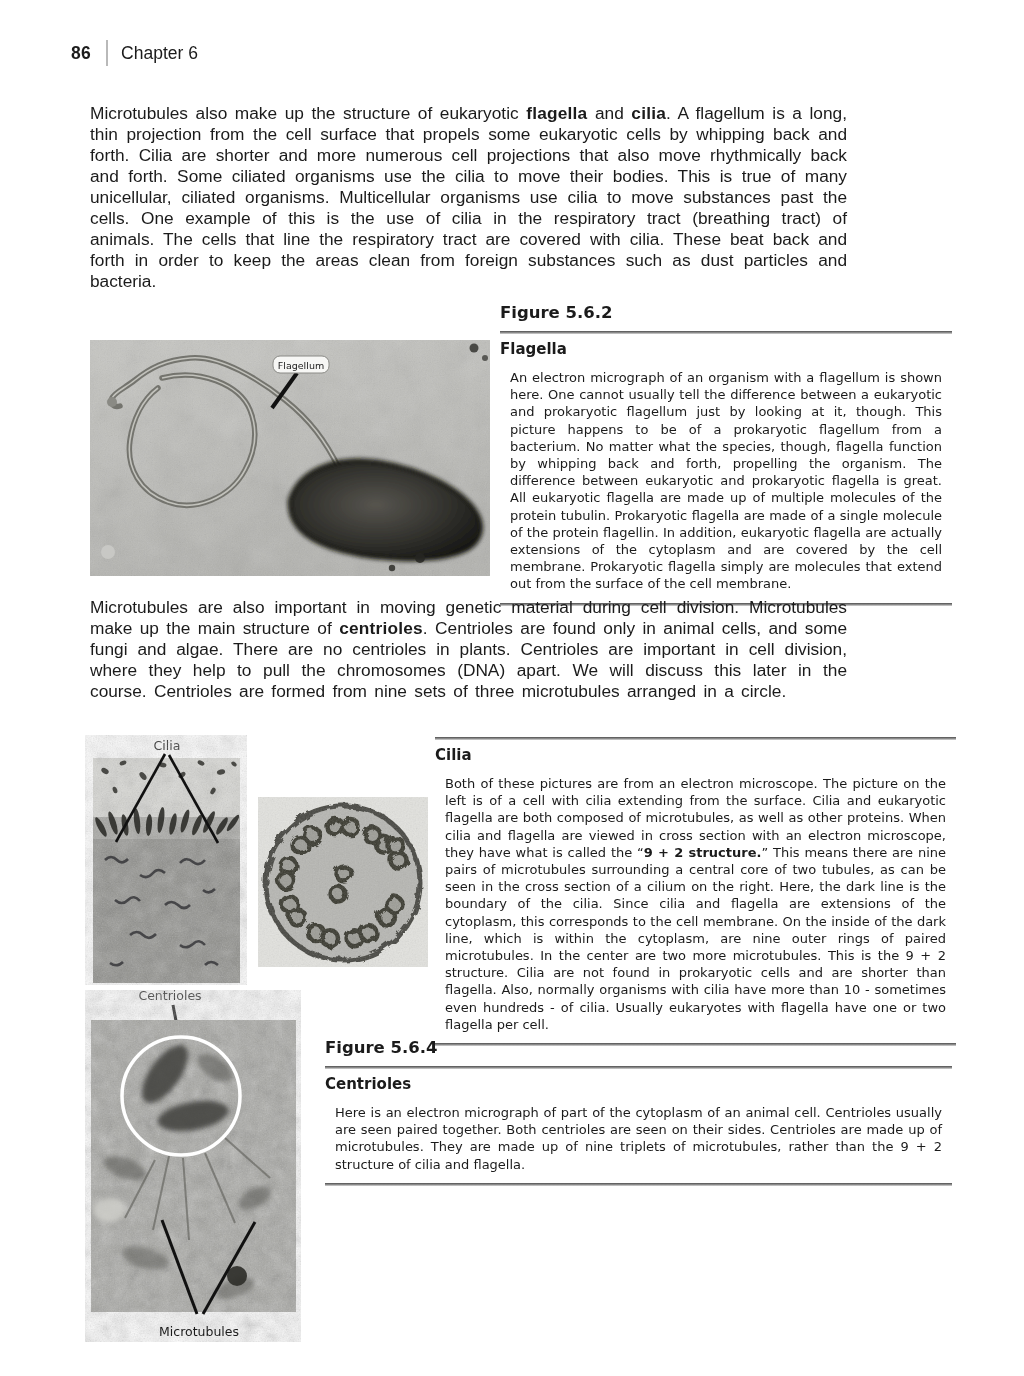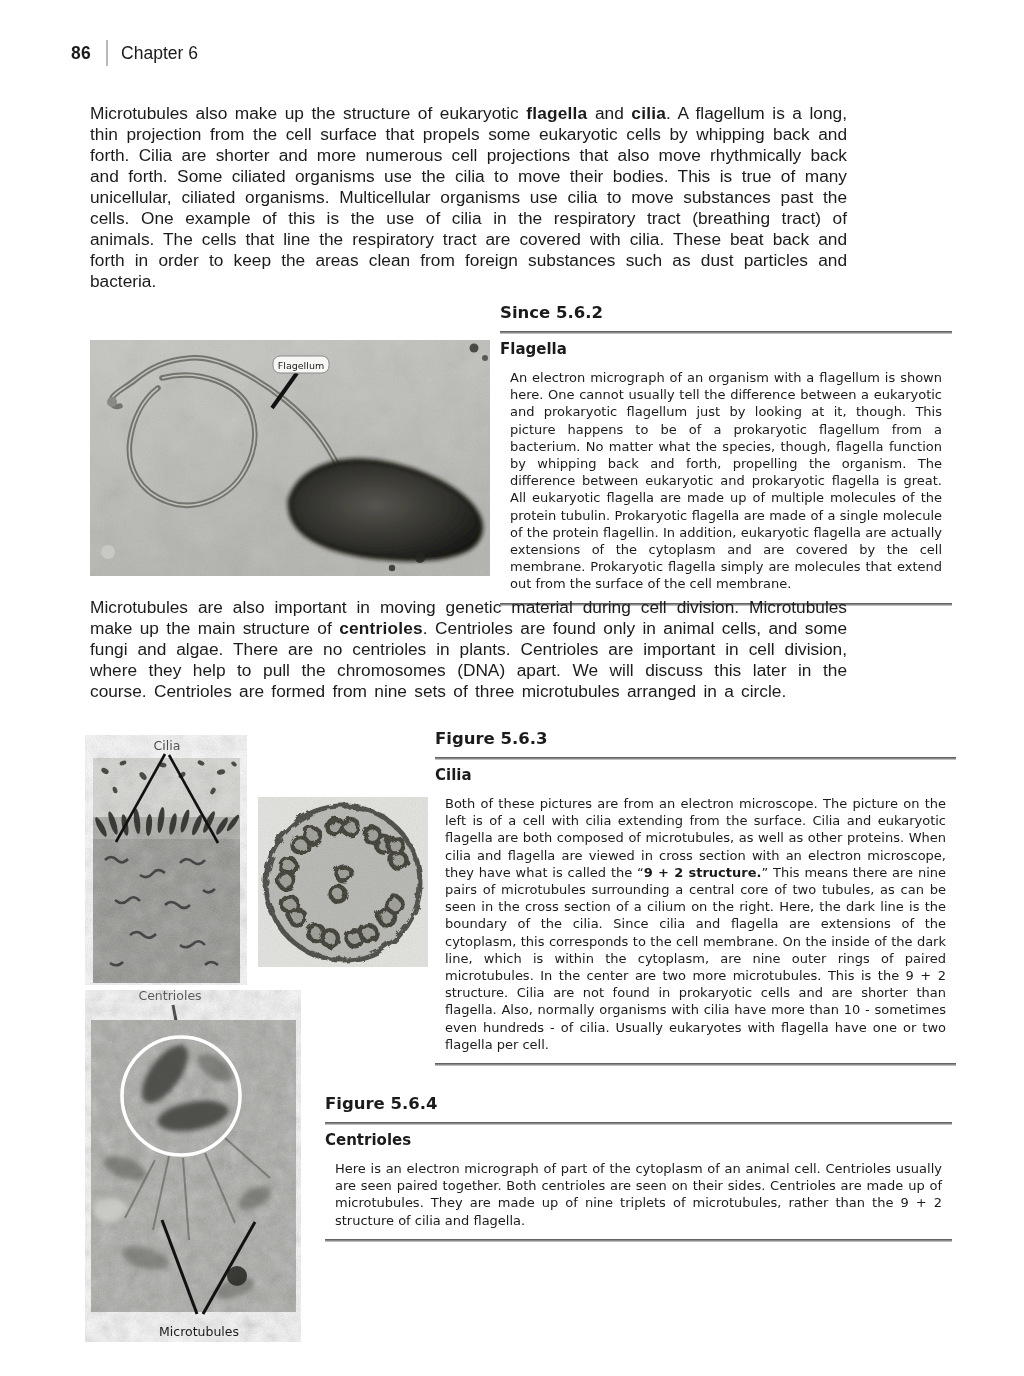--- a/index.html
+++ b/index.html
@@ -28,21 +28,21 @@
 
 <div class="abs hdr">
   <span class="num">86</span>
   <span class="vbar"></span>
   <span>Chapter 6</span>
 </div>
 
 <div class="abs bodytext" style="left:90px;top:103px;width:757px;"><span>Microtubules also make up the structure of eukaryotic </span><b>flagella</b><span> and </span><b>cilia</b><span>. A flagellum is a long, thin projection from the cell surface that propels some eukaryotic cells by whipping back and forth. Cilia are shorter and more numerous cell projections that also move rhythmically back and forth. Some ciliated organisms use the cilia to move their bodies. This is true of many unicellular, ciliated organisms. Multicellular organisms use cilia to move substances past the cells. One example of this is the use of cilia in the respiratory tract (breathing tract) of animals. The cells that line the respiratory tract are covered with cilia. These beat back and forth in order to keep the areas clean from foreign substances such as dust particles and bacteria.</span></div>
 
 <div class="abs figblock" style="left:500px;top:303px;width:452px;">
-  <h3>Since 5.6.2</h3>
+  <h3>Figure 5.6.2</h3>
   <div class="rule"></div>
   <h4>Flagella</h4>
   <p><span>An electron micrograph of an organism with a flagellum is shown here. One cannot usually tell the difference between a eukaryotic and prokaryotic flagellum just by looking at it, though. This picture happens to be of a prokaryotic flagellum from a bacterium. No matter what the species, though, flagella function by whipping back and forth, propelling the organism. The difference between eukaryotic and prokaryotic flagella is great. All eukaryotic flagella are made up of multiple molecules of the protein tubulin. Prokaryotic flagella are made of a single molecule of the protein flagellin. In addition, eukaryotic flagella are actually extensions of the cytoplasm and are covered by the cell membrane. Prokaryotic flagella simply are molecules that extend out from the surface of the cell membrane.</span></p>
   <div class="rule end"></div>
 </div>
 
 <svg class="abs" style="left:90px;top:340px;" width="400" height="236" viewBox="0 0 400 236">
   <defs>
     <filter id="f-grain">
         <feTurbulence type="fractalNoise" baseFrequency="0.85" numOctaves="2" seed="7"></feTurbulence>
@@ -86,21 +86,20 @@
   <g>
     <path d="M207,33 L182,68" stroke="#111111" stroke-width="4"></path>
     <rect x="183" y="16" width="56" height="17" rx="7" fill="#f7f7f5" stroke="#8a8a86" stroke-width="1"></rect>
     <text x="211" y="28.5" font-size="9.5" text-anchor="middle">Flagellum</text>
   </g>
 </svg>
 
 <div class="abs bodytext" style="left:90px;top:597px;width:757px;"><span>Microtubules are also important in moving genetic material during cell division. Microtubules make up the main structure of </span><b>centrioles</b><span>. Centrioles are found only in animal cells, and some fungi and algae. There are no centrioles in plants. Centrioles are important in cell division, where they help to pull the chromosomes (DNA) apart. We will discuss this later in the course. Centrioles are formed from nine sets of three microtubules arranged in a circle.</span></div>
 
 <div class="abs figblock" style="left:435px;top:729px;width:521px;">
-  <h3>Figure 5.6.3</h3>
   <div class="rule"></div>
   <h4>Cilia</h4>
   <p><span>Both of these pictures are from an electron microscope. The picture on the left is of a cell with cilia extending from the surface. Cilia and eukaryotic flagella are both composed of microtubules, as well as other proteins. When cilia and flagella are viewed in cross section with an electron microscope, they have what is called the “</span><b>9 + 2 structure.</b><span>” This means there are nine pairs of microtubules surrounding a central core of two tubules, as can be seen in the cross section of a cilium on the right. Here, the dark line is the boundary of the cilia. Since cilia and flagella are extensions of the cytoplasm, this corresponds to the cell membrane. On the inside of the dark line, which is within the cytoplasm, are nine outer rings of paired microtubules. In the center are two more microtubules. This is the 9 + 2 structure. Cilia are not found in prokaryotic cells and are shorter than flagella. Also, normally organisms with cilia have more than 10 - sometimes even hundreds - of cilia. Usually eukaryotes with flagella have one or two flagella per cell.</span></p>
   <div class="rule end"></div>
 </div>
 
 <svg class="abs" style="left:85px;top:735px;" width="162" height="250" viewBox="0 0 162 250">
   <defs>
     <filter id="c-grain">
         <feTurbulence type="fractalNoise" baseFrequency="0.8" numOctaves="2" seed="4"></feTurbulence>
@@ -251,19 +250,19 @@
     <circle cx="152" cy="288" r="10" fill="#2c2c28" opacity="0.9"></circle>
     <circle cx="96" cy="108" r="59" fill="none" stroke="#ffffff" stroke-width="3.5"></circle>
   </g>
   <g stroke="#111111" stroke-width="3">
     <path d="M77,232 L112,326"></path>
     <path d="M170,234 L118,326"></path>
   </g>
   <text x="114" y="348" font-size="12.5" text-anchor="middle">Microtubules</text>
 </svg>
 
-<div class="abs figblock" style="left:325px;top:1094px;width:627px;">
+<div class="abs figblock" style="left:325px;top:1038px;width:627px;">
   <h3>Figure 5.6.4</h3>
   <div class="rule"></div>
   <h4>Centrioles</h4>
   <p><span>Here is an electron micrograph of part of the cytoplasm of an animal cell. Centrioles usually are seen paired together. Both centrioles are seen on their sides. Centrioles are made up of microtubules. They are made up of nine triplets of microtubules, rather than the 9 + 2 structure of cilia and flagella.</span></p>
   <div class="rule end"></div>
 </div>
 
 </body></html>

